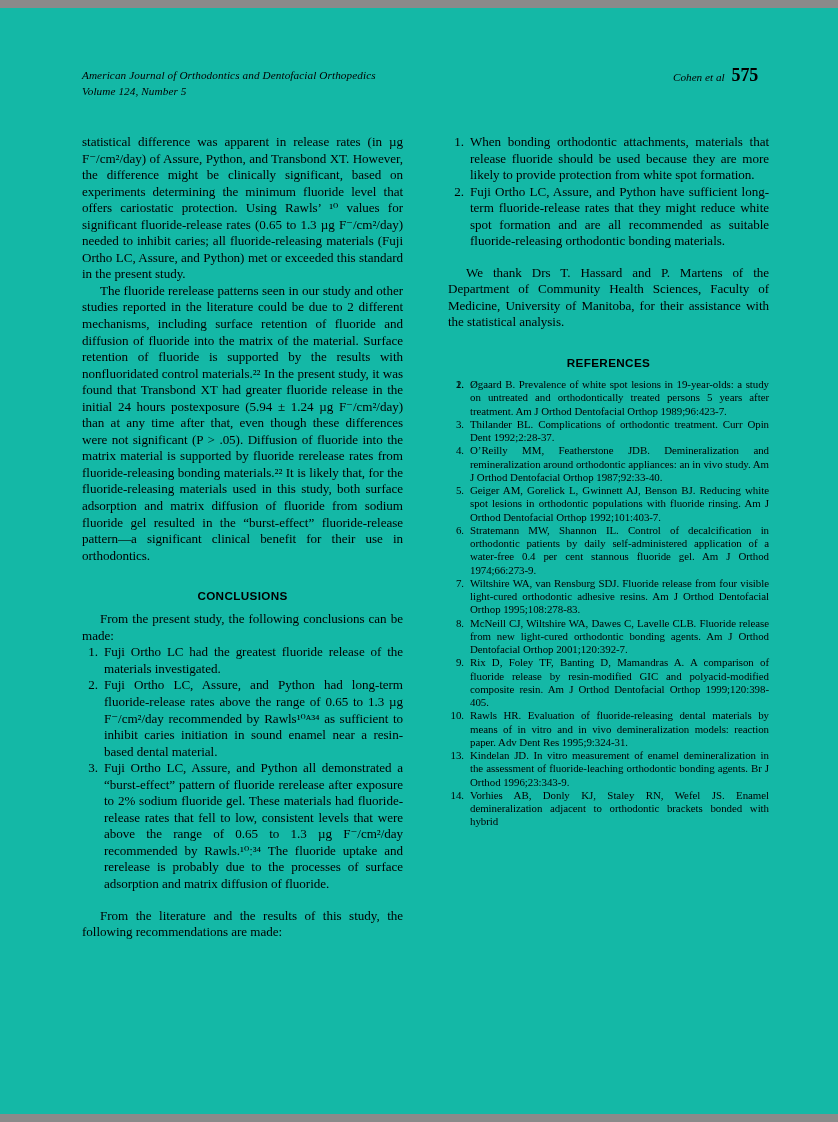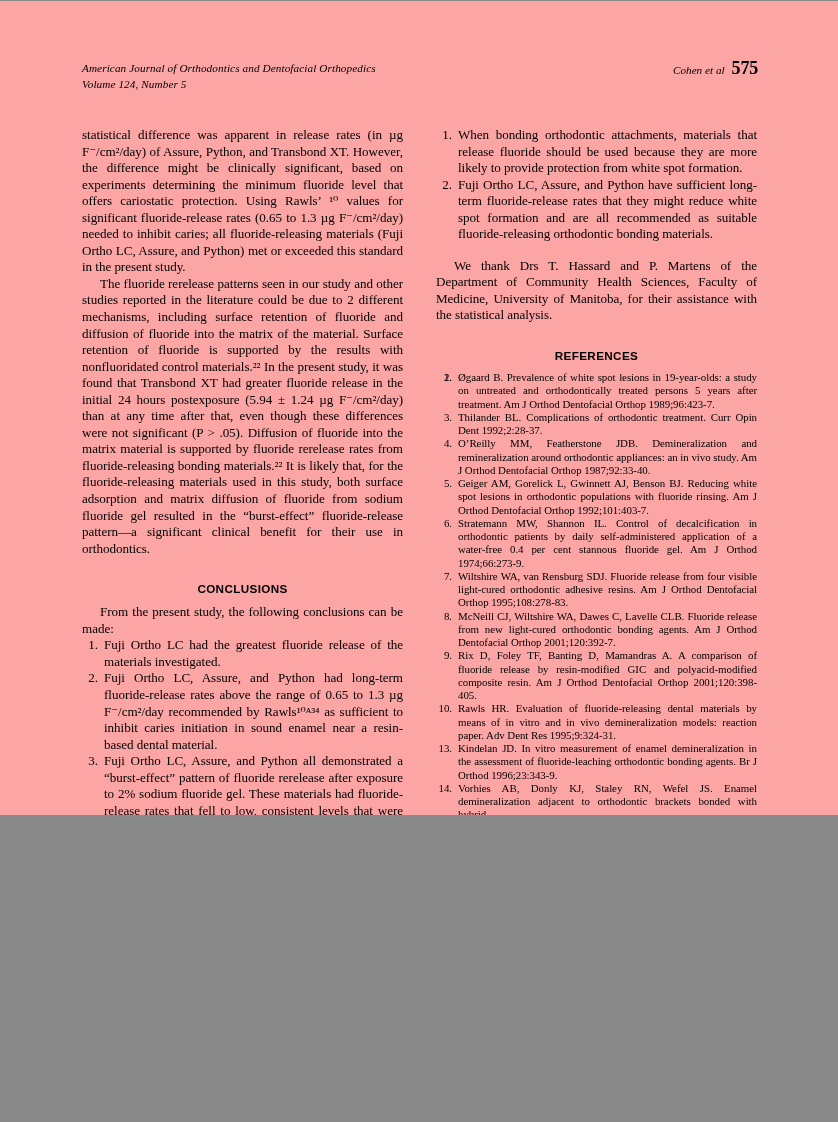--- a/index.html
+++ b/index.html
@@ -3,23 +3,23 @@
 <meta charset="utf-8">
 <style>
   html, body {
     margin: 0;
     padding: 0;
     background: #8a8a8a;
   }
   .page {
     position: relative;
     width: 838px;
-    height: 814px;
-    background: #fca5a5;
-    margin: 1px auto;
+    height: 1106px;
+    background: #14b8a6;
+    margin: 8px auto;
     overflow: hidden;
     font-family: "Liberation Serif", "DejaVu Serif", serif;
     color: #000000;
     box-sizing: border-box;
   }
 
   
   .running-head {
     position: absolute;
     left: 82px;
@@ -57,21 +57,21 @@
     letter-spacing: -0.2px;
   }
 
   
   .columns {
     position: absolute;
     left: 82px;
     top: 126px;
     width: 676px;
     display: flex;
-    gap: 33px;
+    gap: 45px;
   }
   .col {
     width: 321px;
     flex: 0 0 321px;
   }
 
   p.body {
     margin: 0;
     font-size: 13.1px;
     line-height: 16.55px;
@@ -244,21 +244,21 @@
         <li>
           <span class="num">7.</span>
           <span>Wiltshire WA, van Rensburg SDJ. Fluoride release from four visible light-cured orthodontic adhesive resins. Am J Orthod Dentofacial Orthop 1995;108:278-83.</span>
         </li>
         <li>
           <span class="num">8.</span>
           <span>McNeill CJ, Wiltshire WA, Dawes C, Lavelle CLB. Fluoride release from new light-cured orthodontic bonding agents. Am J Orthod Dentofacial Orthop 2001;120:392-7.</span>
         </li>
         <li>
           <span class="num">9.</span>
-          <span>Rix D, Foley TF, Banting D, Mamandras A. A comparison of fluoride release by resin-modified GIC and polyacid-modified composite resin. Am J Orthod Dentofacial Orthop 2001;120:398-405.</span>
+          <span>Rix D, Foley TF, Banting D, Mamandras A. A comparison of fluoride release by resin-modified GIC and polyacid-modified composite resin. Am J Orthod Dentofacial Orthop 1999;120:398-405.</span>
         </li>
         <li>
           <span class="num">10.</span>
           <span>Rawls HR. Evaluation of fluoride-releasing dental materials by means of in vitro and in vivo demineralization models: reaction paper. Adv Dent Res 1995;9:324-31.</span>
         </li>
         <li>
           <span class="num">13.</span>
           <span>Kindelan JD. In vitro measurement of enamel demineralization in the assessment of fluoride-leaching orthodontic bonding agents. Br J Orthod 1996;23:343-9.</span>
         </li>
         <li>

